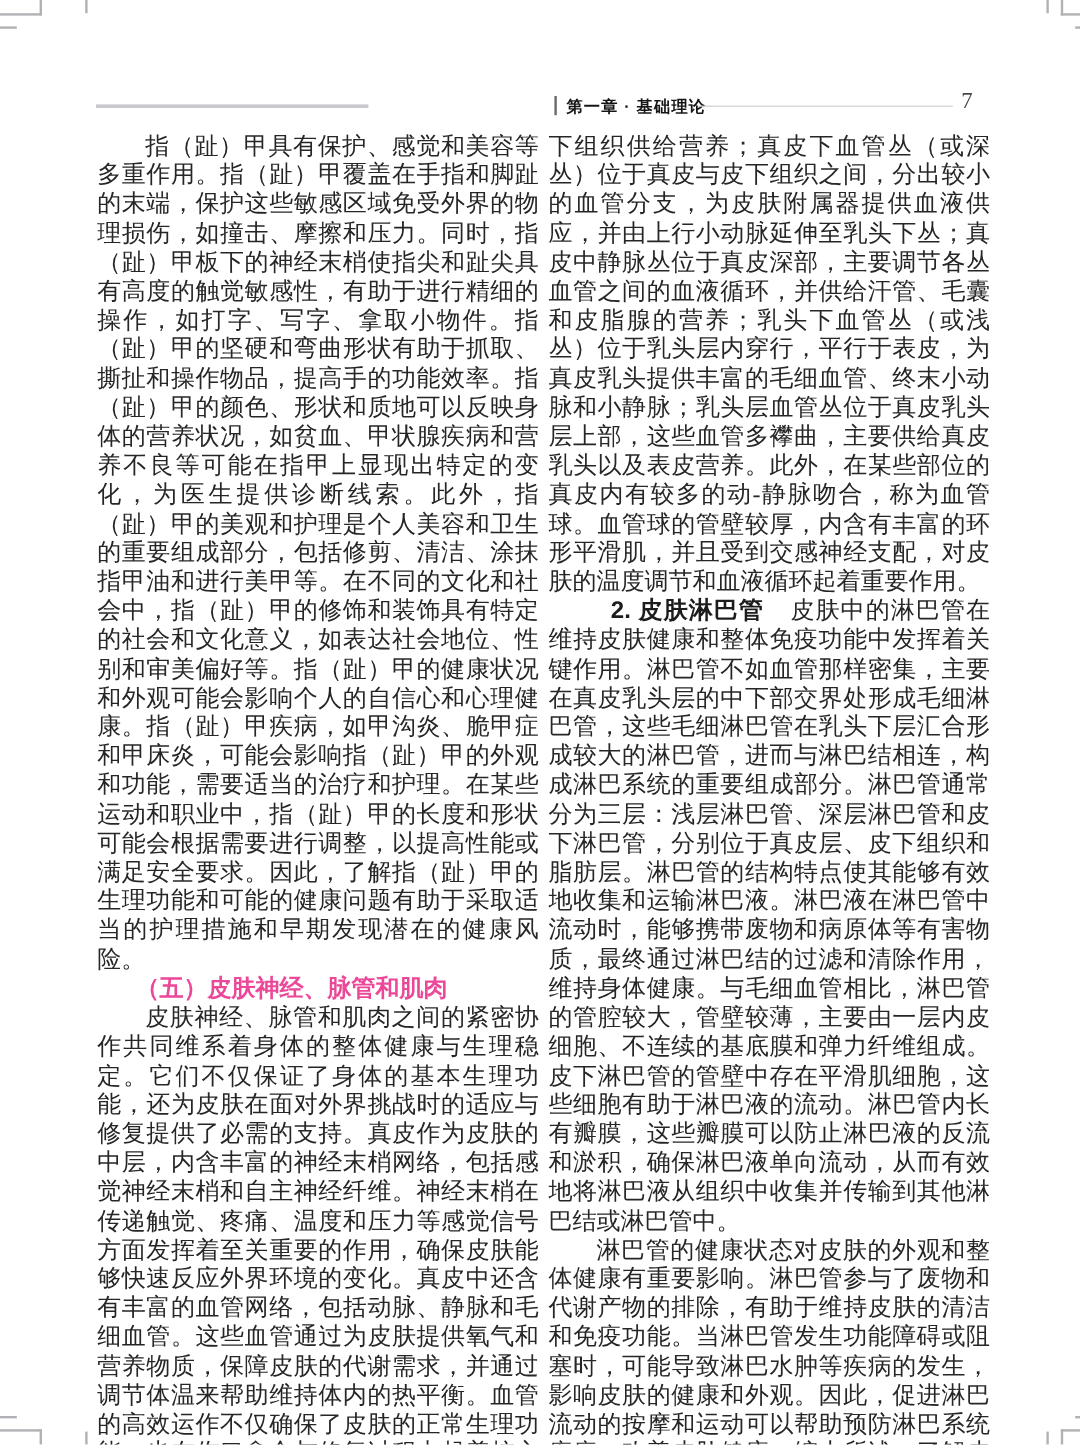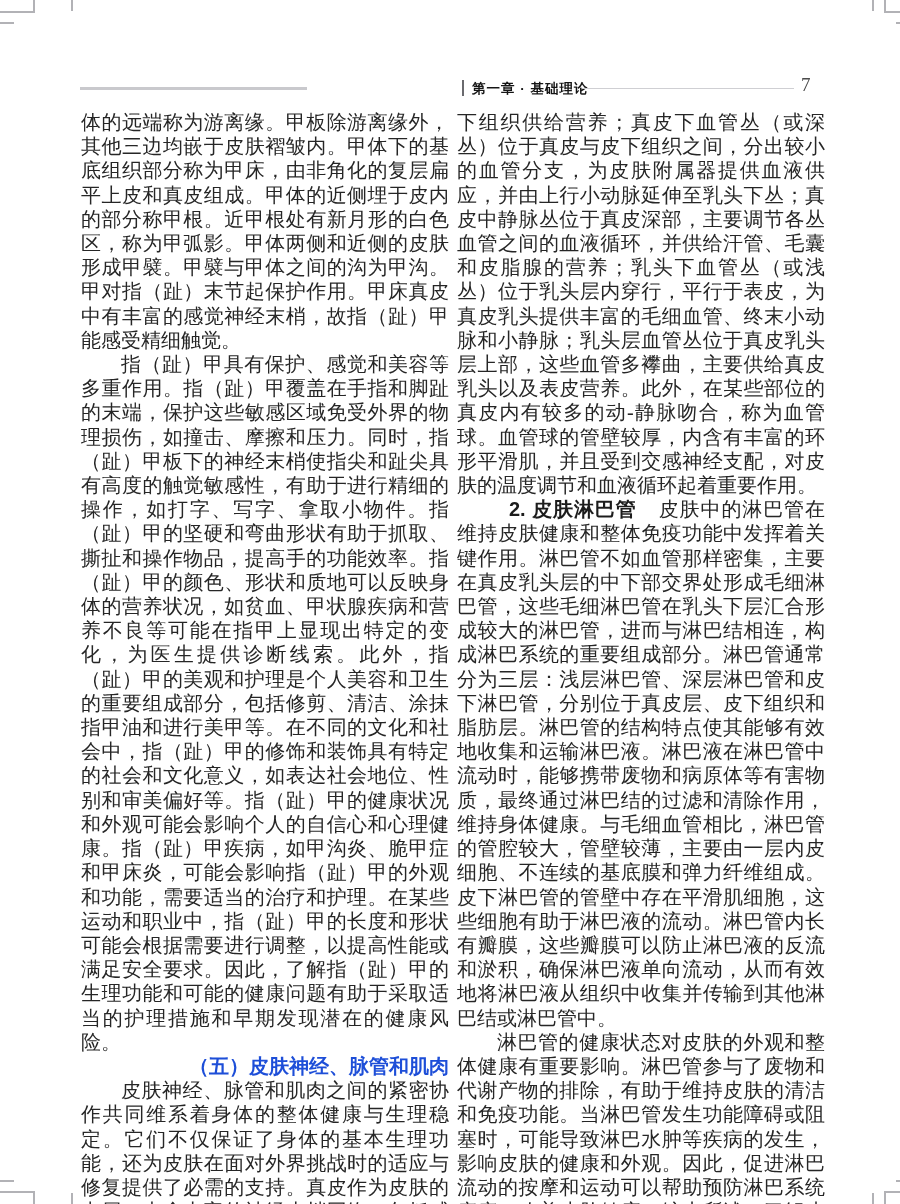--- a/index.html
+++ b/index.html
@@ -24,21 +24,21 @@
   .content{position:absolute;left:81px;top:110px;width:744px;display:flex;gap:8px;}
   .col{width:368px;}
   .col p,.col h3{
     margin:0;padding:0;
     font-size:20px;line-height:24.2px;font-weight:normal;
     text-align:justify;text-justify:inter-ideograph;
   }
   .col p.indent{text-indent:2em;}
   .col h3.heading{
     font-family:"Liberation Sans","DejaVu Sans",sans-serif;
-    font-weight:bold;text-indent:1.6em;text-align:right;color:#1d4ed8;
+    font-weight:bold;text-indent:1.6em;text-align:left;color:#ec4899;
   }
   .col .lead{
     font-family:"Liberation Sans","DejaVu Sans",sans-serif;
     font-weight:bold;margin-right:1.1em;color:#1c1c1c;margin-left:12px;
   }
   
   .mark{position:absolute;background:#b2b2b6;}
 </style>
 </head>
 <body>
@@ -68,21 +68,20 @@
   <div class="header">
     <div class="rule-left"></div>
     <div class="vbar"></div>
     <div class="chapter">第一章 · 基础理论</div>
     <div class="rule-right"></div>
     <div class="pageno">7</div>
   </div>
 
   <div class="content">
     <div class="col">
-        <p class="">体的远端称为游离缘。甲板除游离缘外，其他三边均嵌于皮肤褶皱内。甲体下的基底组织部分称为甲床，由非角化的复层扁平上皮和真皮组成。甲体的近侧埋于皮内的部分称甲根。近甲根处有新月形的白色区，称为甲弧影。甲体两侧和近侧的皮肤形成甲襞。甲襞与甲体之间的沟为甲沟。甲对指（趾）末节起保护作用。甲床真皮中有丰富的感觉神经末梢，故指（趾）甲能感受精细触觉。</p>
         <p class="indent">指（趾）甲具有保护、感觉和美容等多重作用。指（趾）甲覆盖在手指和脚趾的末端，保护这些敏感区域免受外界的物理损伤，如撞击、摩擦和压力。同时，指（趾）甲板下的神经末梢使指尖和趾尖具有高度的触觉敏感性，有助于进行精细的操作，如打字、写字、拿取小物件。指（趾）甲的坚硬和弯曲形状有助于抓取、撕扯和操作物品，提高手的功能效率。指（趾）甲的颜色、形状和质地可以反映身体的营养状况，如贫血、甲状腺疾病和营养不良等可能在指甲上显现出特定的变化，为医生提供诊断线索。此外，指（趾）甲的美观和护理是个人美容和卫生的重要组成部分，包括修剪、清洁、涂抹指甲油和进行美甲等。在不同的文化和社会中，指（趾）甲的修饰和装饰具有特定的社会和文化意义，如表达社会地位、性别和审美偏好等。指（趾）甲的健康状况和外观可能会影响个人的自信心和心理健康。指（趾）甲疾病，如甲沟炎、脆甲症和甲床炎，可能会影响指（趾）甲的外观和功能，需要适当的治疗和护理。在某些运动和职业中，指（趾）甲的长度和形状可能会根据需要进行调整，以提高性能或满足安全要求。因此，了解指（趾）甲的生理功能和可能的健康问题有助于采取适当的护理措施和早期发现潜在的健康风险。</p>
         <h3 class="heading">（五）皮肤神经、脉管和肌肉</h3>
         <p class="indent">皮肤神经、脉管和肌肉之间的紧密协作共同维系着身体的整体健康与生理稳定。它们不仅保证了身体的基本生理功能，还为皮肤在面对外界挑战时的适应与修复提供了必需的支持。真皮作为皮肤的中层，内含丰富的神经末梢网络，包括感觉神经末梢和自主神经纤维。神经末梢在传递触觉、疼痛、温度和压力等感觉信号方面发挥着至关重要的作用，确保皮肤能够快速反应外界环境的变化。真皮中还含有丰富的血管网络，包括动脉、静脉和毛细血管。这些血管通过为皮肤提供氧气和营养物质，保障皮肤的代谢需求，并通过调节体温来帮助维持体内的热平衡。血管的高效运作不仅确保了皮肤的正常生理功能，也在伤口愈合与修复过程中起着核心作用。同时，脉管系统通过血管的收缩与扩张参与体温调节，从而有效地维持体内温度的恒定，帮助身体适应不同环境条件。此外，真皮中的淋巴管网络在体液平衡的维持中具有重要功能。它负责输送淋巴液，清除体内的废物和细胞残骸，并参与免疫反应，为皮肤和整体健康提供保护。肌肉系统通过控制皮肤的张力和影响身体的运动，直接作用于皮肤的状态。皮肤的弹性和张力在一定程度上依赖于肌肉系统，尤其是面部肌肉的活动，显著影响面部皮肤的外观与功能。平滑肌的调节作用还对皮肤的温度感知和血流变化起到至关重要的作用，这些肌肉的活动与皮肤的互动，不仅影响个体的运动能力，也直接关联到皮肤的健康与美观。</p>
       </div>
     <div class="col">
         <p class="">下组织供给营养；真皮下血管丛（或深丛）位于真皮与皮下组织之间，分出较小的血管分支，为皮肤附属器提供血液供应，并由上行小动脉延伸至乳头下丛；真皮中静脉丛位于真皮深部，主要调节各丛血管之间的血液循环，并供给汗管、毛囊和皮脂腺的营养；乳头下血管丛（或浅丛）位于乳头层内穿行，平行于表皮，为真皮乳头提供丰富的毛细血管、终末小动脉和小静脉；乳头层血管丛位于真皮乳头层上部，这些血管多襻曲，主要供给真皮乳头以及表皮营养。此外，在某些部位的真皮内有较多的动-静脉吻合，称为血管球。血管球的管壁较厚，内含有丰富的环形平滑肌，并且受到交感神经支配，对皮肤的温度调节和血液循环起着重要作用。</p>
         <p class="indent"><span class="lead">2. 皮肤淋巴管</span>皮肤中的淋巴管在维持皮肤健康和整体免疫功能中发挥着关键作用。淋巴管不如血管那样密集，主要在真皮乳头层的中下部交界处形成毛细淋巴管，这些毛细淋巴管在乳头下层汇合形成较大的淋巴管，进而与淋巴结相连，构成淋巴系统的重要组成部分。淋巴管通常分为三层：浅层淋巴管、深层淋巴管和皮下淋巴管，分别位于真皮层、皮下组织和脂肪层。淋巴管的结构特点使其能够有效地收集和运输淋巴液。淋巴液在淋巴管中流动时，能够携带废物和病原体等有害物质，最终通过淋巴结的过滤和清除作用，维持身体健康。与毛细血管相比，淋巴管的管腔较大，管壁较薄，主要由一层内皮细胞、不连续的基底膜和弹力纤维组成。皮下淋巴管的管壁中存在平滑肌细胞，这些细胞有助于淋巴液的流动。淋巴管内长有瓣膜，这些瓣膜可以防止淋巴液的反流和淤积，确保淋巴液单向流动，从而有效地将淋巴液从组织中收集并传输到其他淋巴结或淋巴管中。</p>
         <p class="indent">淋巴管的健康状态对皮肤的外观和整体健康有重要影响。淋巴管参与了废物和代谢产物的排除，有助于维持皮肤的清洁和免疫功能。当淋巴管发生功能障碍或阻塞时，可能导致淋巴水肿等疾病的发生，影响皮肤的健康和外观。因此，促进淋巴流动的按摩和运动可以帮助预防淋巴系统疾病，改善皮肤健康。综上所述，了解皮肤中淋巴管的结构和功能对于维护皮肤健康、预防和治疗淋巴系统相关疾病具有重要意义。淋巴系统的健康状况直接影响到身体的免疫反应和组织的营养供应，因此应予以充分重视。</p>
       </div>
   </div>

